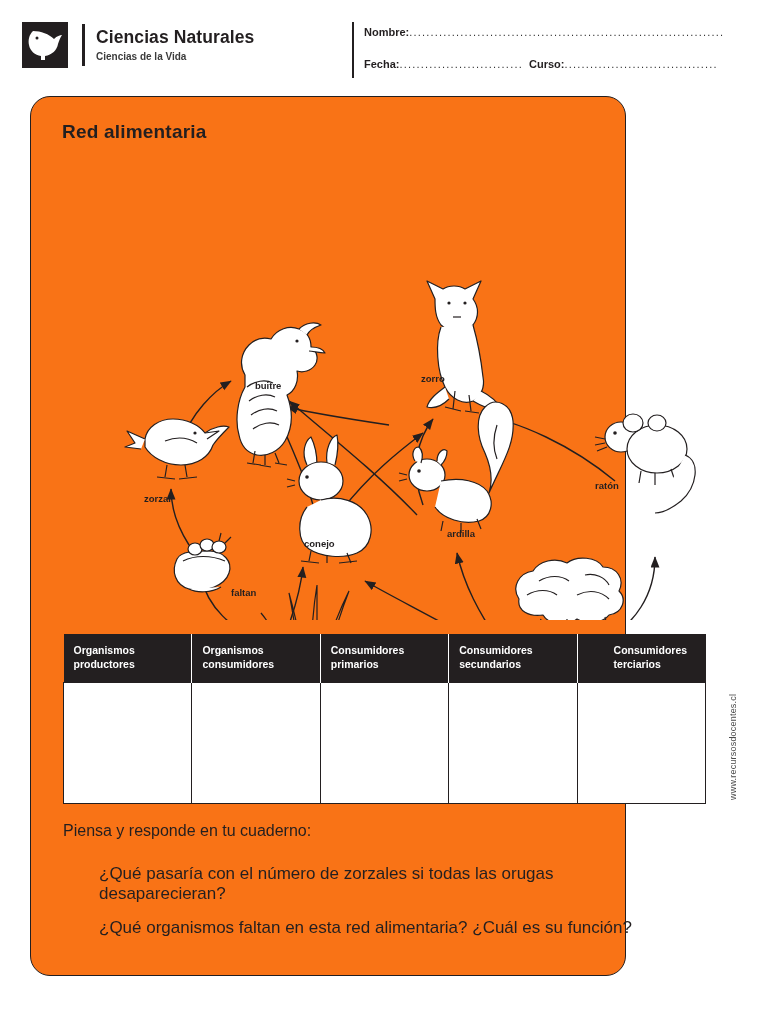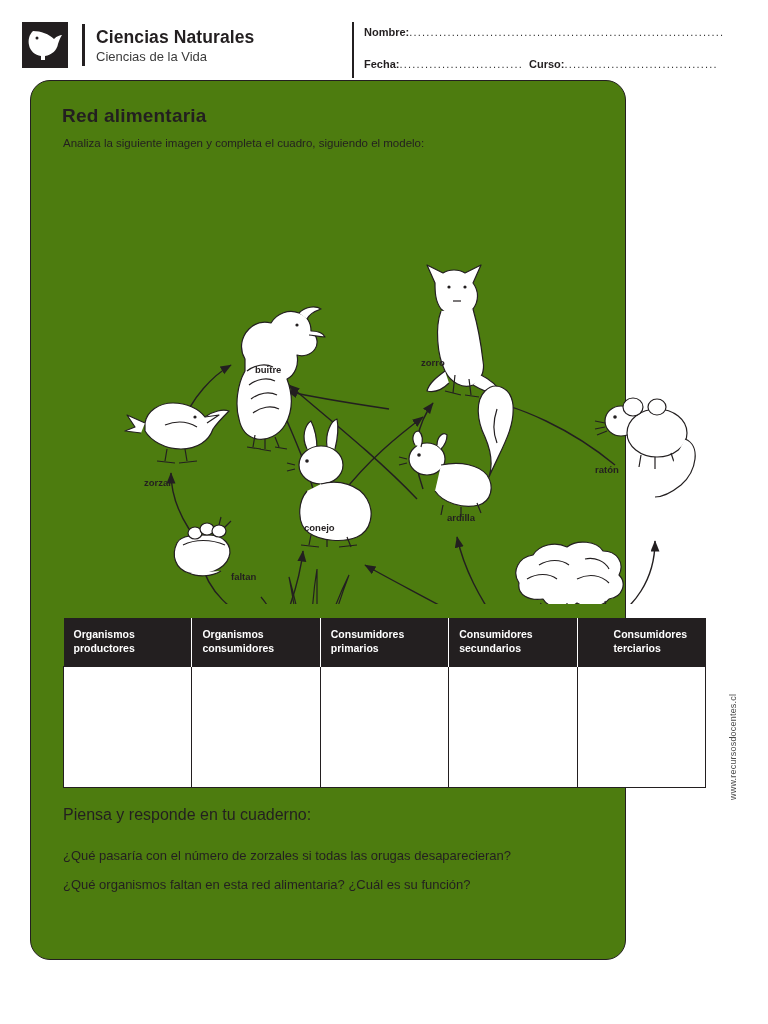--- a/index.html
+++ b/index.html
@@ -53,24 +53,25 @@
     margin-right: 11px;
   }
   .brand-text-main {
     font-size: 17.5px;
     font-weight: bold;
     color: #231f20;
     letter-spacing: 0.1px;
     line-height: 20px;
   }
   .brand-text-sub {
-    font-size: 13px;
+    font-size: 10px;
     color: #3b3b3b;
     line-height: 14px;
     margin-top: 3px;
+    font-weight: bold;
   }
 
   .namebox {
     position: absolute;
     left: 352px;
     top: 20px;
     width: 392px;
     height: 60px;
   }
   .namebox .vbar {
@@ -92,27 +93,27 @@
   .field-label { font-weight: bold; }
   .dots {
     letter-spacing: 1.2px;
     color: #333;
   }
 
   
   .card {
     position: absolute;
     left: 30px;
-    top: 80px;
+    top: 96px;
     width: 596px;
     height: 880px;
     border: 1.5px solid #231f20;
     border-radius: 20px;
     box-sizing: border-box;
-    background: #4d7c0f;
+    background: #f97316;
   }
 
   .title {
     position: absolute;
     left: 31px;
     top: 24px;
     font-size: 19px;
     font-weight: bold;
     color: #231f20;
     letter-spacing: 0.2px;
@@ -176,23 +177,24 @@
     left: 32px;
     top: 725px;
     width: 600px;
   }
   .q-intro {
     font-size: 16px;
     color: #231f20;
     margin-bottom: 24px;
   }
   .q-item {
-    font-size: 13px;
+    font-size: 17px;
     color: #231f20;
     margin-bottom: 14px;
+    margin-left: 36px;
   }
 
   
   .credit {
     position: absolute;
     left: 728px;
     top: 800px;
     font-size: 9px;
     color: #4a4a4a;
     transform: rotate(-90deg);
@@ -230,21 +232,20 @@
     <div class="field-row r1">
       <span class="field-label">Nombre:</span><span class="dots">..........................................................................</span>
     </div>
   </div>
 
 </div>
 
 <div class="card">
 
   <div class="title">Red alimentaria</div>
-  <div class="instruction">Analiza la siguiente imagen y completa el cuadro, siguiendo el modelo:</div>
 
   <div class="diagram">
 
     <svg width="670" height="445" viewBox="0 0 670 445" aria-hidden="true">
       <defs>
         <marker id="ah" markerWidth="9" markerHeight="9" refX="7.5" refY="3.2" orient="auto" markerUnits="strokeWidth">
           <path d="M0,0 L8,3.2 L0,6.4 z" fill="#231f20"></path>
         </marker>
       </defs>
       <g fill="none" stroke="#231f20" stroke-width="1.4" marker-end="url(#ah)">

